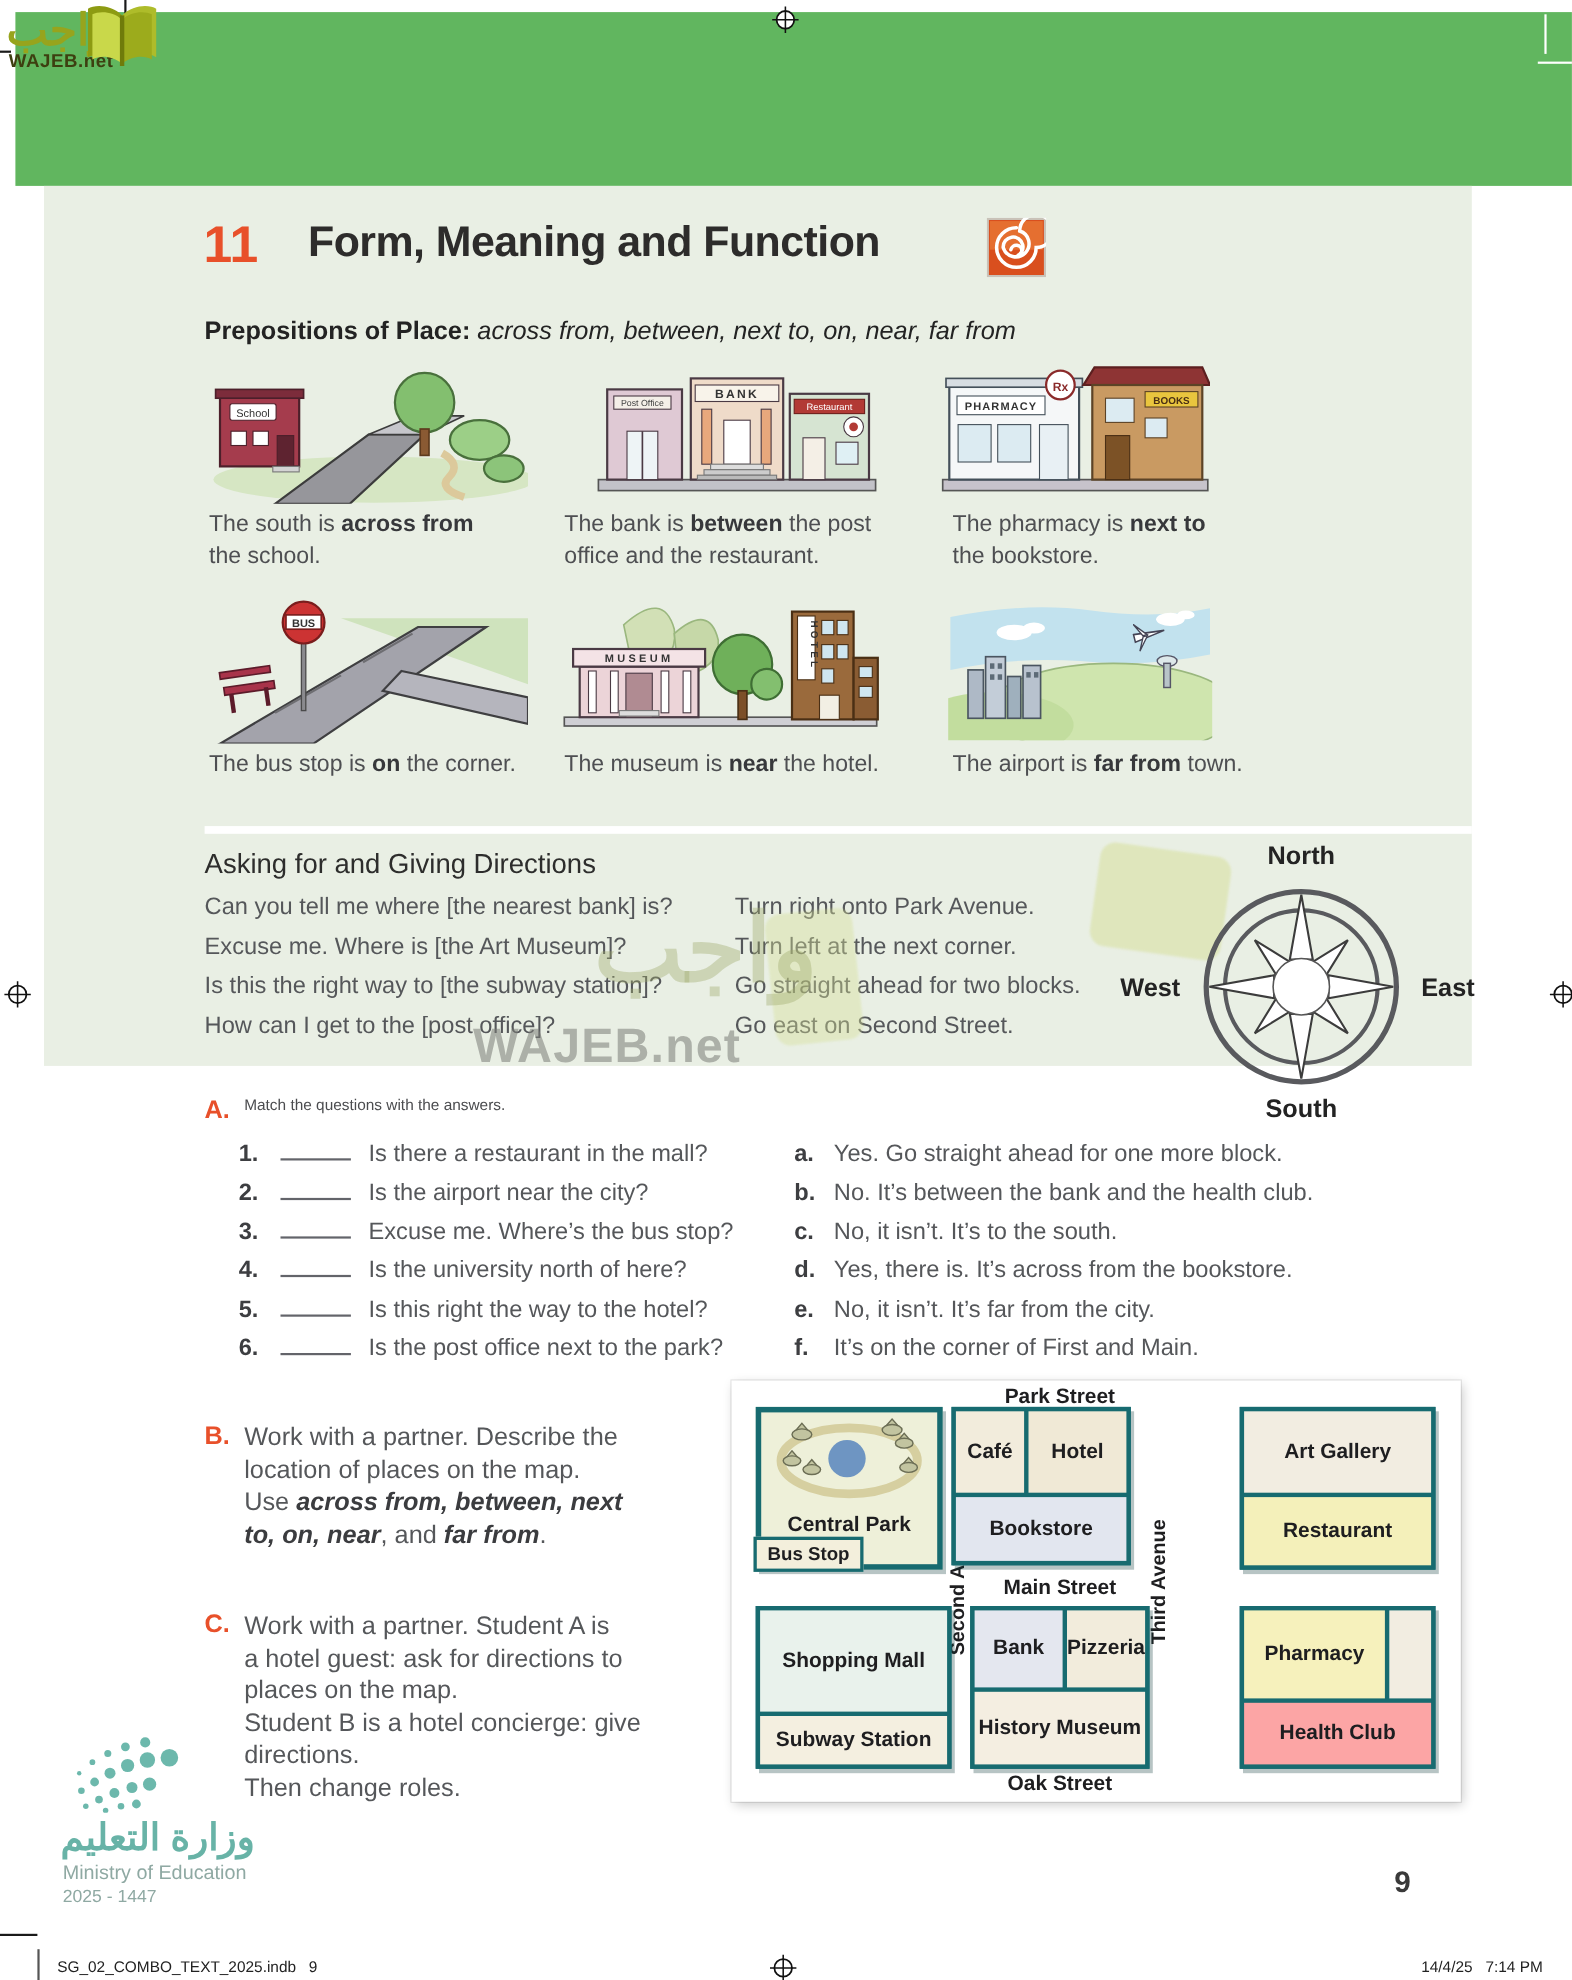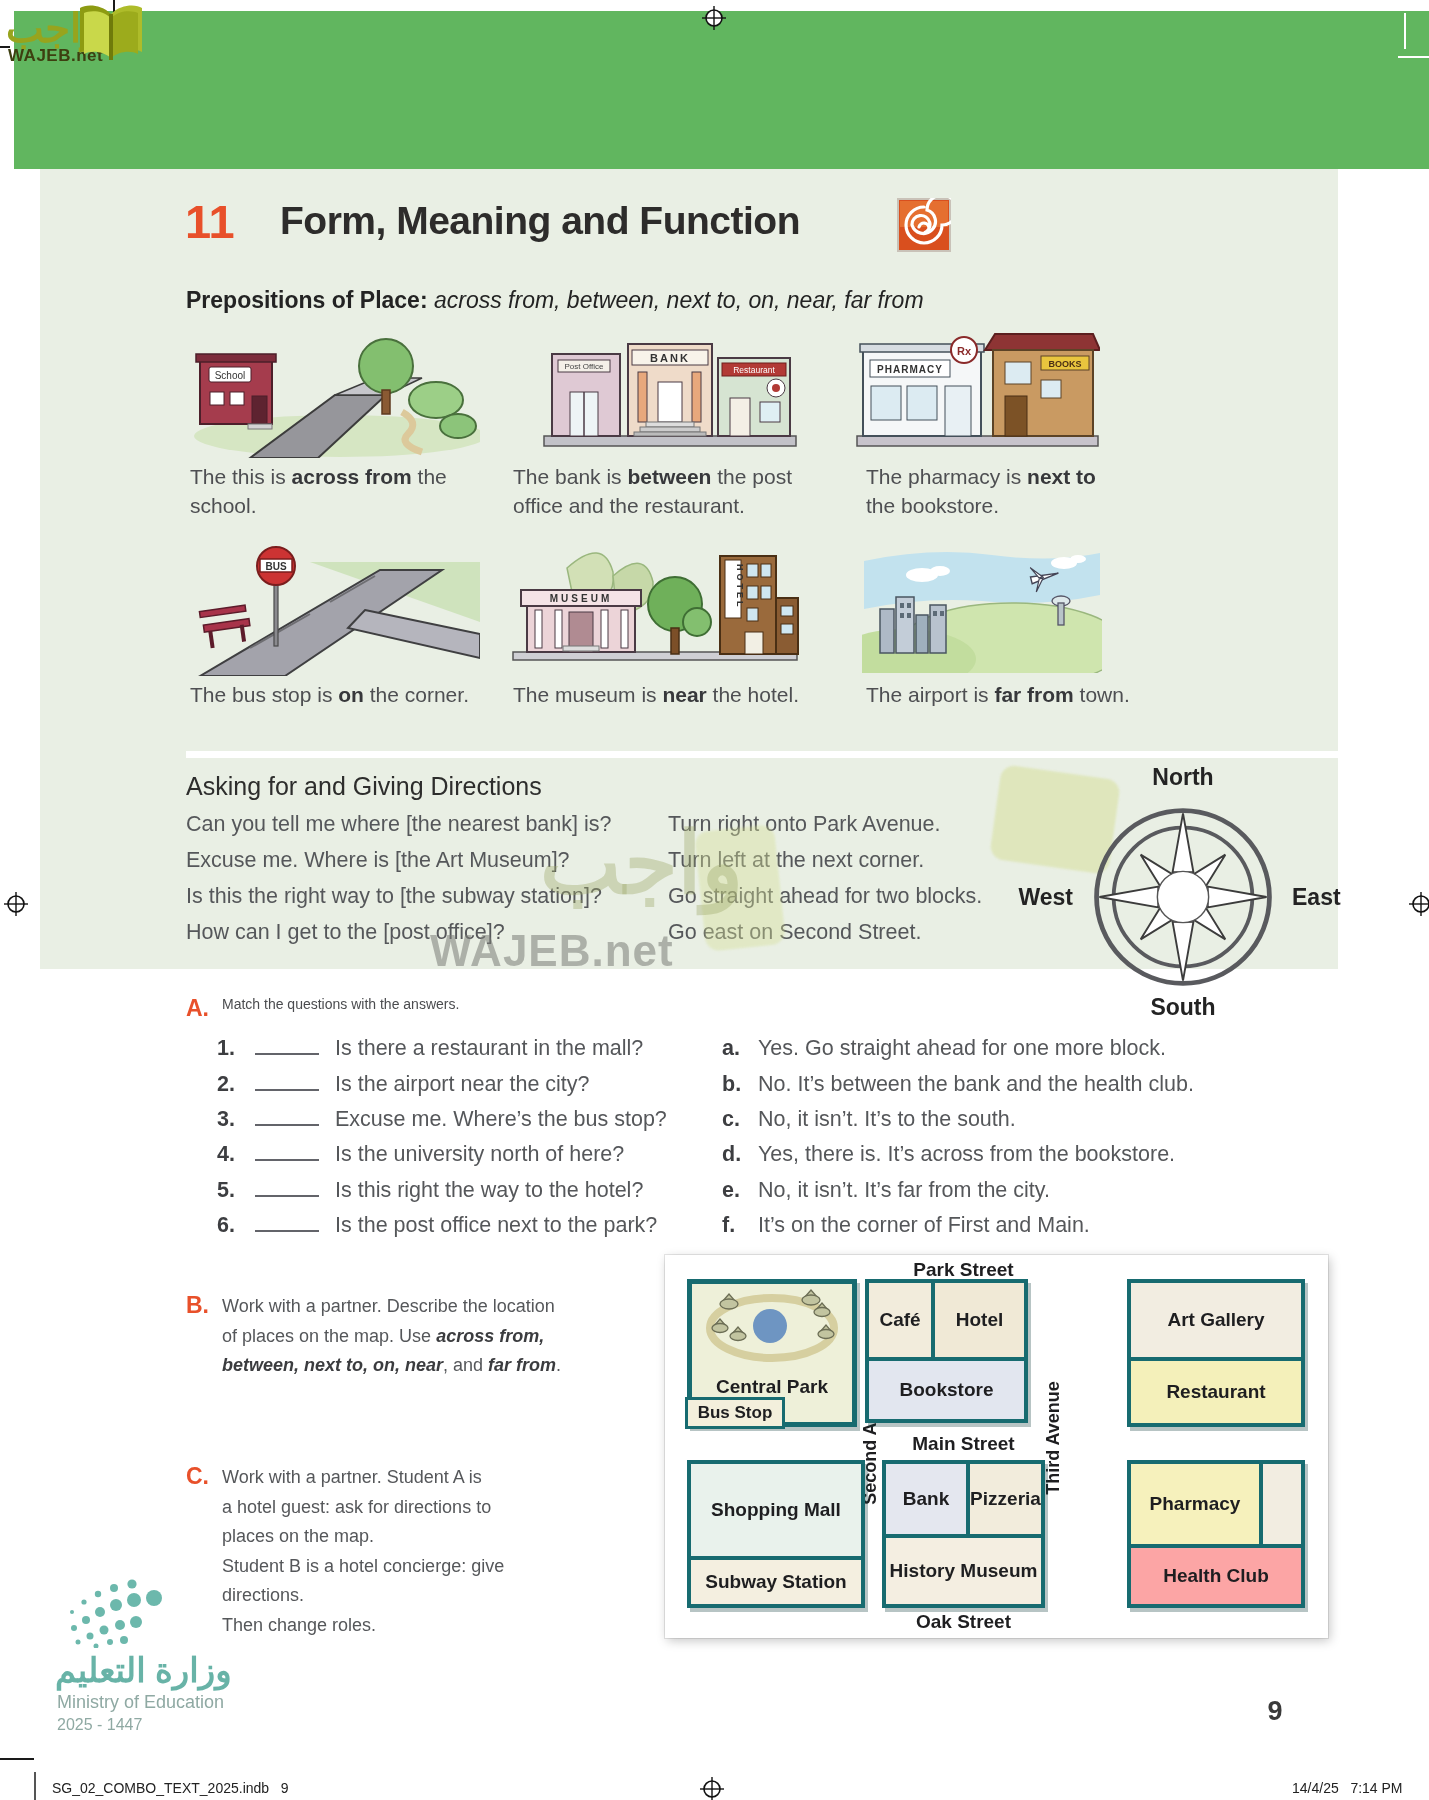--- a/index.html
+++ b/index.html
@@ -34,21 +34,21 @@
   .wm-blob{position:absolute;border-radius:14px;filter:blur(1px)}
   
   .exlabel{position:absolute;font-size:23px;font-weight:800;color:#e8502a}
   .exinstr{position:absolute;font-size:14px;color:#4b4c4f}
   .qrow,.arow{position:absolute;display:flex;align-items:baseline;font-size:21.5px;color:#55575a;white-space:nowrap}
   .qrow{left:217px}
   .arow{left:722px}
   .qnum{width:38px;font-weight:800;color:#3d3e41;font-style:normal}
   .blank{display:inline-block;width:64px;height:16px;border-bottom:2px solid #63646a;margin-right:16px}
   .alet{width:36px;font-weight:800;color:#3d3e41}
-  .extext{position:absolute;font-size:18px;line-height:29.5px;color:#55575a}
+  .extext{position:absolute;font-size:23px;line-height:29.5px;color:#55575a}
   .extext i{font-weight:800;font-style:italic;color:#3b3c3f}
   .cline{white-space:nowrap}
   
   .map-card{position:absolute;left:665px;top:1255px;width:663px;height:383px;background:#fff;box-shadow:2px 3px 10px rgba(0,0,0,.22),0 0 0 1px #e7e7e7}
   .street{position:absolute;font-size:19px;font-weight:800;color:#1e1e20;text-align:center}
   .avenue{position:absolute;width:170px;height:24px;font-size:18px;font-weight:800;color:#1e1e20;text-align:center;transform:rotate(-90deg)}
   .blk{position:absolute;background:#176b70;border:4px solid #176b70;display:grid;gap:4px;box-shadow:3px 4px 0 rgba(18,60,60,.3)}
   .cell{display:flex;align-items:center;justify-content:center;font-size:19px;font-weight:800;color:#1e1e20;text-align:center}
   .cp-block{position:absolute;left:22px;top:24px;width:170px;height:148px;background:#eef0d9;border:5px solid #176b70;box-shadow:3px 4px 0 rgba(18,60,60,.3)}
   .cp-label{position:absolute;left:0;bottom:24px;width:100%;text-align:center;font-size:19px;font-weight:800;color:#1e1e20}
@@ -178,21 +178,21 @@
     <polygon points="130,30 245,30 238,14 140,14" fill="#8e3434" stroke="#5c1f1f" stroke-width="2"></polygon>
     <rect x="138" y="30" width="100" height="86" fill="#c99a62" stroke="#5c4326" stroke-width="2"></rect>
     <rect x="186" y="36" width="48" height="14" fill="#e9c53e" stroke="#5c4326"></rect>
     <text x="210" y="47" font-size="9" font-weight="bold" text-anchor="middle" fill="#4a2f14">BOOKS</text>
     <rect x="150" y="42" width="26" height="22" fill="#dcebf2" stroke="#5c4326"></rect>
     <rect x="150" y="76" width="22" height="40" fill="#7c5226" stroke="#4a2f14"></rect>
     <rect x="186" y="60" width="20" height="18" fill="#dcebf2" stroke="#5c4326"></rect>
   </svg>
 
   <div class="caption" style="left:190px;top:462px;width:270px">
-    <span>The this is </span><b>across from</b><span> the school.</span>
+    <span>The south is </span><b>across from</b><span> the school.</span>
   </div>
   <div class="caption" style="left:513px;top:462px;width:305px">
     <span>The bank is </span><b>between</b><span> the post office and the restaurant.</span>
   </div>
   <div class="caption" style="left:866px;top:462px;width:250px">
     <span>The pharmacy is </span><b>next to</b><span> the bookstore.</span>
   </div>
 
   <svg class="fig" style="left:190px;top:538px" width="290" height="138" viewBox="0 0 290 138">
     <polygon points="120,24 290,24 290,84" fill="#cfe3bd"></polygon>

